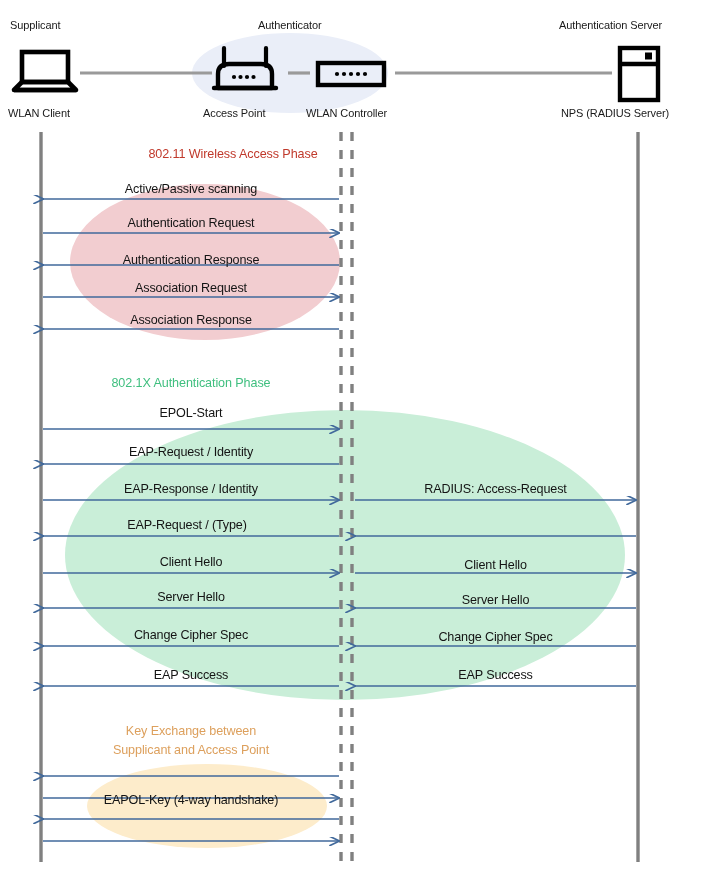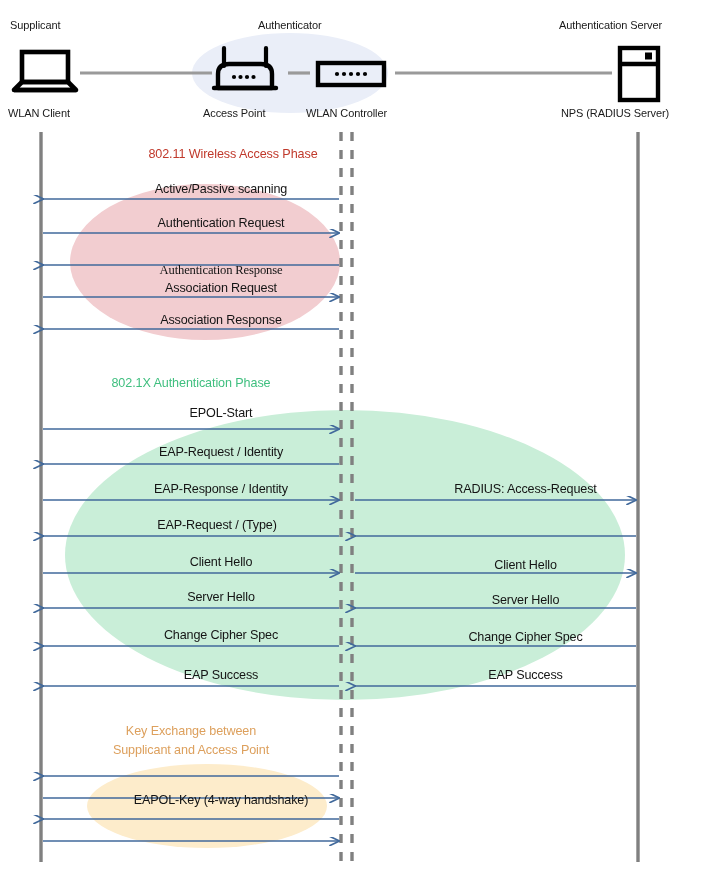--- a/index.html
+++ b/index.html
@@ -33,21 +33,20 @@
     white-space: nowrap;
     letter-spacing: -0.1px;
   }
   .msg-label {
     position: absolute;
     font-size: 12.6px;
     color: #141414;
     white-space: nowrap;
     text-align: center;
     letter-spacing: -0.15px;
-    padding-left: 30px;
   }
   .phase-title {
     position: absolute;
     font-size: 12.6px;
     white-space: nowrap;
     text-align: center;
     font-weight: 400;
     letter-spacing: -0.1px;
   }
   .phase-title.two-line {
@@ -173,21 +172,21 @@
 
   <div class="phase-title" style="left:41px; top:147px; width:300px; color:#c0392b;padding-left:42px;">802.11 Wireless Access Phase</div>
   <div class="phase-title" style="left:41px; top:376px; width:300px; color:#3fbf7f;">802.1X Authentication Phase</div>
   <div class="phase-title two-line" style="left:41px; top:722px; width:300px; color:#dda05d;">
     <span>Key Exchange between</span><br>
     <span>Supplicant and Access Point</span>
   </div>
 
   <div class="msg-label" style="left:41px; top:182px; width:300px;">Active/Passive scanning</div>
   <div class="msg-label" style="left:41px; top:216px; width:300px;">Authentication Request</div>
-  <div class="msg-label" style="left:41px; top:263px; width:300px;font-family:Liberation Serif, serif;">Authentication Response</div>
+  <div class="msg-label" style="left:41px; top:253px; width:300px;">Authentication Response</div>
   <div class="msg-label" style="left:41px; top:281px; width:300px;">Association Request</div>
   <div class="msg-label" style="left:41px; top:313px; width:300px;">Association Response</div>
 
   <div class="msg-label" style="left:41px; top:406px; width:300px;">EPOL-Start</div>
   <div class="msg-label" style="left:41px; top:445px; width:300px;">EAP-Request / Identity</div>
   <div class="msg-label" style="left:41px; top:482px; width:300px;">EAP-Response / Identity</div>
   <div class="msg-label" style="left:355px; top:482px; width:281px;">RADIUS: Access-Request</div>
   <div class="msg-label" style="left:37px; top:518px; width:300px;">EAP-Request / (Type)</div>
   <div class="msg-label" style="left:41px; top:555px; width:300px;">Client Hello</div>
   <div class="msg-label" style="left:355px; top:558px; width:281px;">Client Hello</div>

